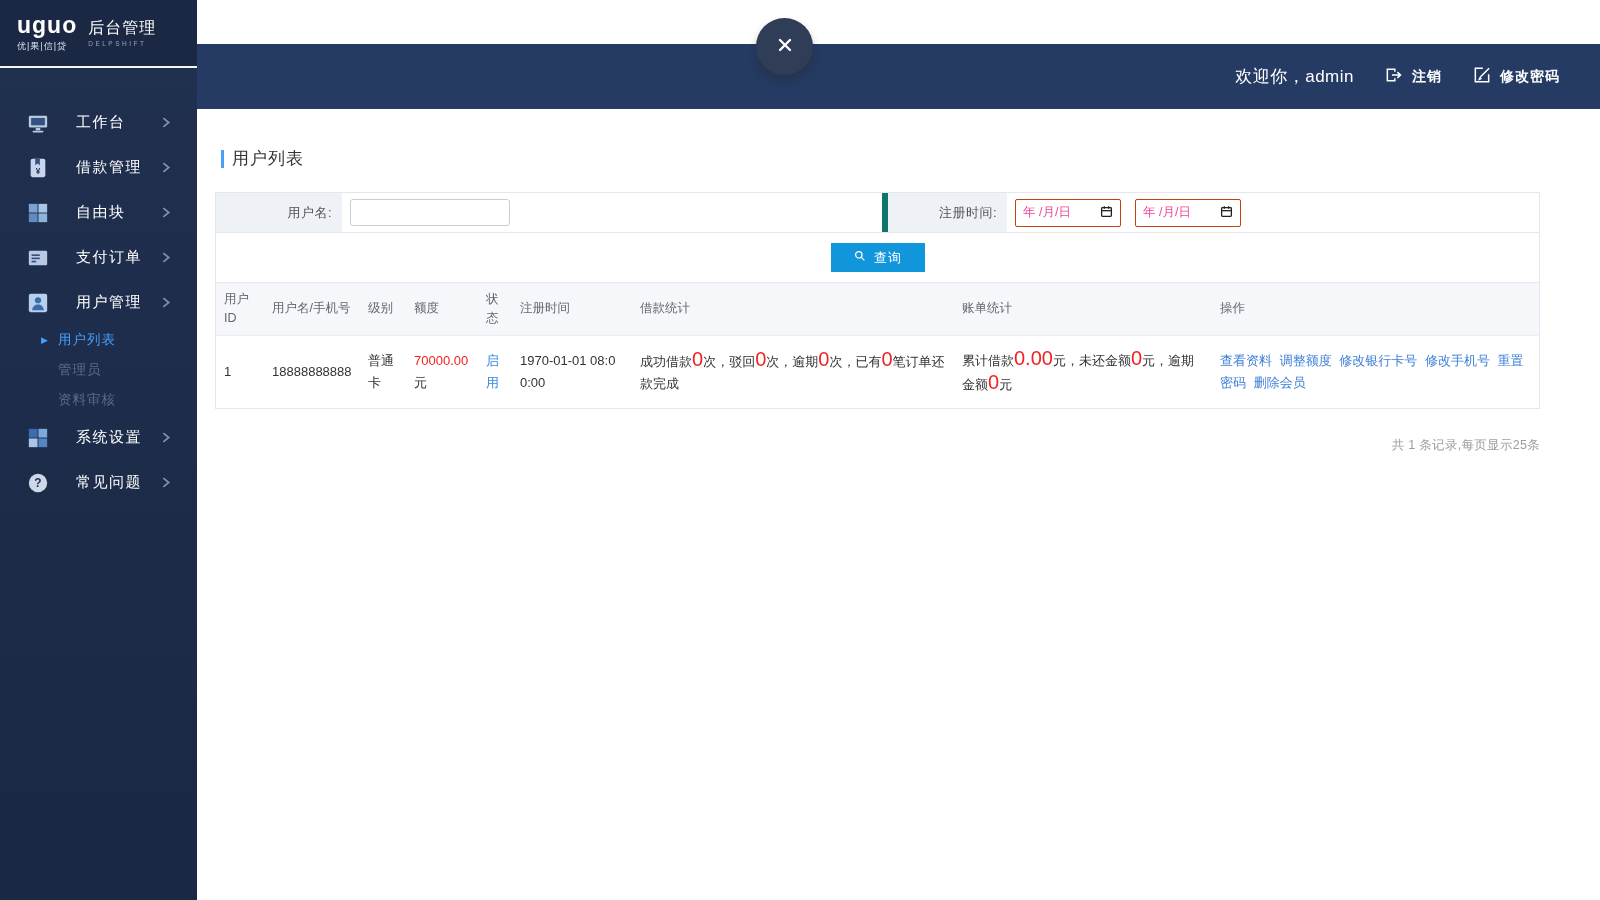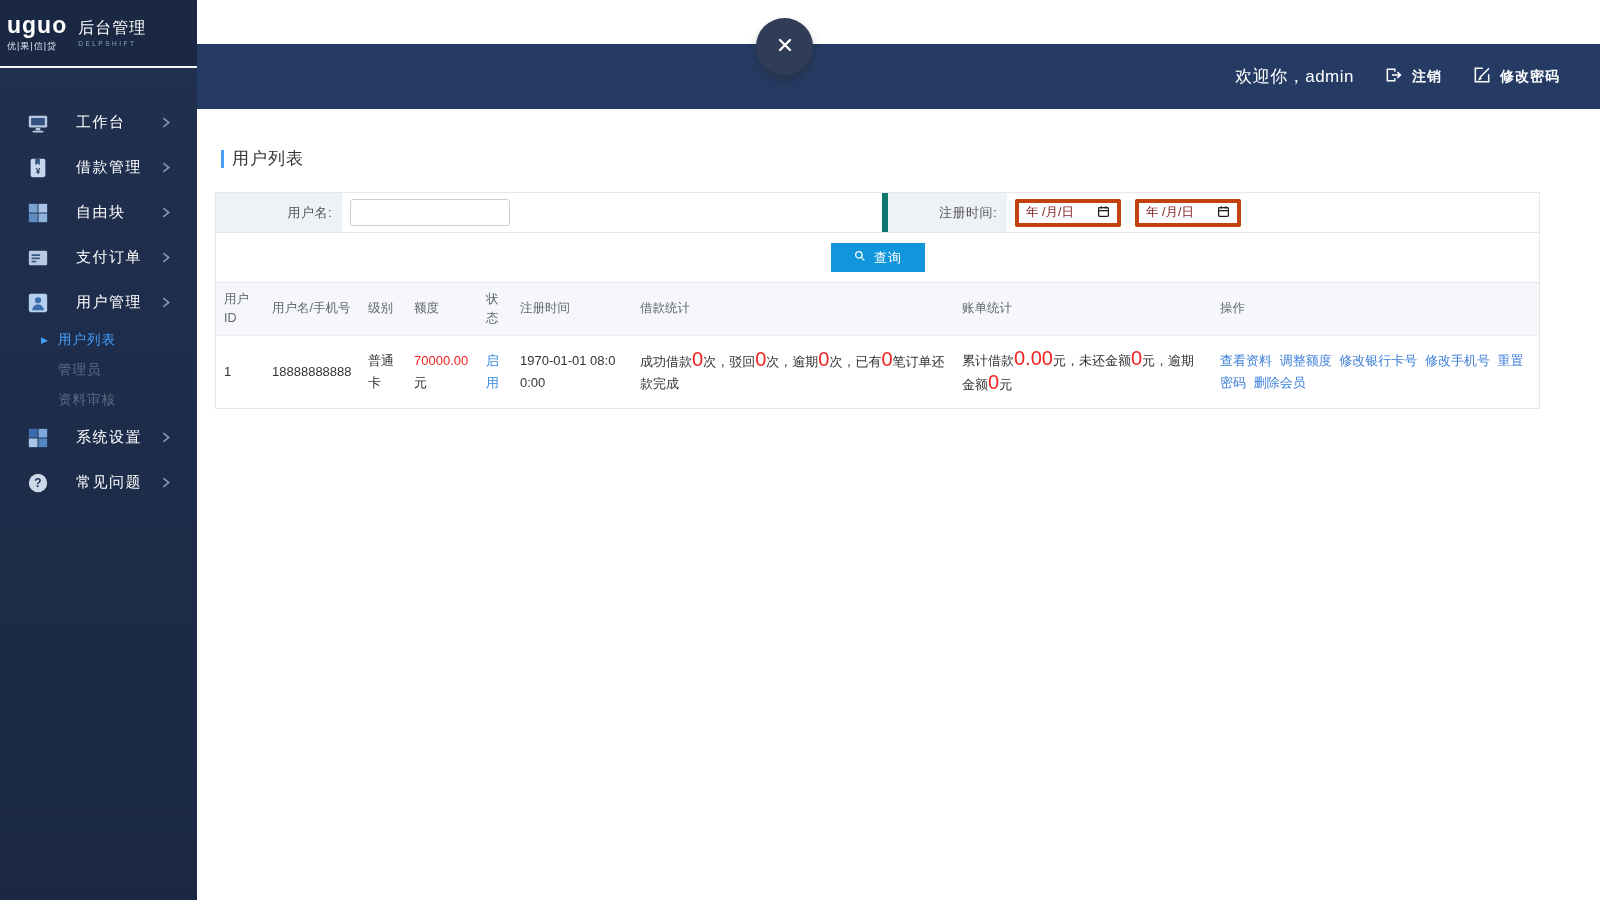--- a/index.html
+++ b/index.html
@@ -3,21 +3,21 @@
 <meta charset="utf-8">
 <style>
   * { margin:0; padding:0; box-sizing:border-box; }
   html,body { width:1600px; height:900px; overflow:hidden; }
   body { font-family:"Liberation Sans","DejaVu Sans",sans-serif; background:#fff; color:#333; }
 
   .app { display:flex; width:1600px; height:900px; }
 
   
   .sidebar { width:197px; flex-shrink:0; background:linear-gradient(#20304f,#1a2844); display:flex; flex-direction:column; }
-  .logo { height:68px; background:#1b2843; border-bottom:2px solid #f5f5f5; display:flex; align-items:center; padding-left:7px; gap:11px; color:#fff; }
+  .logo { height:68px; background:#1b2843; border-bottom:2px solid #f5f5f5; display:flex; align-items:center; padding-left:17px; gap:11px; color:#fff; }
   .brand-name { font-size:23px; font-weight:bold; letter-spacing:1px; line-height:1; }
   .brand-tagline { font-size:9px; letter-spacing:1px; color:#dde5f0; margin-top:3px; white-space:nowrap; }
   .brand-title { font-size:16px; letter-spacing:1px; line-height:1; }
   .brand-subtitle { font-size:6.5px; letter-spacing:2.5px; color:#8fa3c4; margin-top:4px; }
 
   .menu { padding-top:32px; }
   .menu-item { height:45px; display:flex; align-items:center; padding:0 25px 0 27px; cursor:pointer; color:#fff; font-size:15px;gap:14px; }
   .mi-icon { width:22px; height:22px; margin-right:13px; display:flex; align-items:center; justify-content:center; flex-shrink:0; }
   .mi-label { flex:1; letter-spacing:1.5px; }
   .mi-chevron { display:flex; align-items:center; }
@@ -41,21 +41,21 @@
   
   .panel { border:1px solid #e4e8ec; }
   .filter-row { display:flex; height:40px; border-bottom:1px solid #e4e8ec; font-size:13px; color:#555; }
   .cell { display:flex; align-items:center; }
   .lbl { background:#eef1f6; justify-content:flex-end; padding-right:10px; letter-spacing:.5px; }
   .lbl-username { width:126px; }
   .cell-input { width:540px; padding-left:8px; }
   .text-input { width:160px; height:27px; border:1px solid #c8ced8; border-radius:3px; padding:0 7px; font-size:13px; outline:none; }
   .lbl-regtime { width:125px; border-left:6px solid #0f766e; }
   .cell-dates { flex:1; padding-left:8px; gap:14px; }
-  .date-input { width:106px; height:28px; border:4px solid #c2410c; border-radius:2px; display:flex; align-items:center; justify-content:space-between; padding:0 7px; font-size:12.5px; color:#7f1d1d; background:#fff; cursor:pointer; }
+  .date-input { width:106px; height:28px; border:1px solid #c2410c; border-radius:2px; display:flex; align-items:center; justify-content:space-between; padding:0 7px; font-size:12.5px; color:#ec4899; background:#fff; cursor:pointer; }
   .button-row { height:49px; display:flex; align-items:center; justify-content:center; }
   .query-btn { width:94px; height:29px; background:var(--button-blue); border:none; color:#fff; font-size:13px; display:flex; align-items:center; justify-content:center; gap:7px; cursor:pointer; letter-spacing:1px; }
 
   table { width:100%; border-collapse:collapse; table-layout:fixed; }
   thead tr { background:#f5f7fa; }
   th { font-weight:normal; color:#62676d; font-size:12.5px; text-align:left; padding:7px 8px; line-height:1.5; border-top:1px solid #e4e8ec; }
   td { padding:12px 8px; font-size:13px; color:#333; line-height:1.7; vertical-align:middle; border-top:1px solid #eceef1; word-break:break-all; }
   .red { color:var(--danger-red); }
   .blue { color:#3788e0; }
   .stat-num { color:var(--danger-red); font-size:20px; line-height:1; }
@@ -309,20 +309,21 @@
               <td class="blue">启用</td>
               <td>1970-01-01 08:00:00</td>
               <td id="borrow-stats"><span>成功借款</span><span class="stat-num">0</span><span>次，驳回</span><span class="stat-num">0</span><span>次，逾期</span><span class="stat-num">0</span><span>次，已有</span><span class="stat-num">0</span><span>笔订单还款完成</span></td>
               <td id="bill-stats"><span>累计借款</span><span class="stat-num">0.00</span><span>元，未还金额</span><span class="stat-num">0</span><span>元，逾期金额</span><span class="stat-num">0</span><span>元</span></td>
               <td id="row-actions"><a class="op-link" href="#">查看资料</a> <a class="op-link" href="#">调整额度</a> <a class="op-link" href="#">修改银行卡号</a> <a class="op-link" href="#">修改手机号</a> <a class="op-link" href="#">重置密码</a> <a class="op-link" href="#">删除会员</a> </td>
             </tr>
           </tbody>
         </table>
       </div>
 
+      <div class="footer-note">共 1 条记录,每页显示25条</div>
     </main>
   </div>
 </div>
 
 <div class="close-btn">
   <span>
     <svg width="24" height="24" viewBox="0 0 24 24">
         <path d="M7 7 L17 17 M17 7 L7 17" stroke="#fff" stroke-width="2.4" stroke-linecap="round"></path>
       </svg>
   </span>

